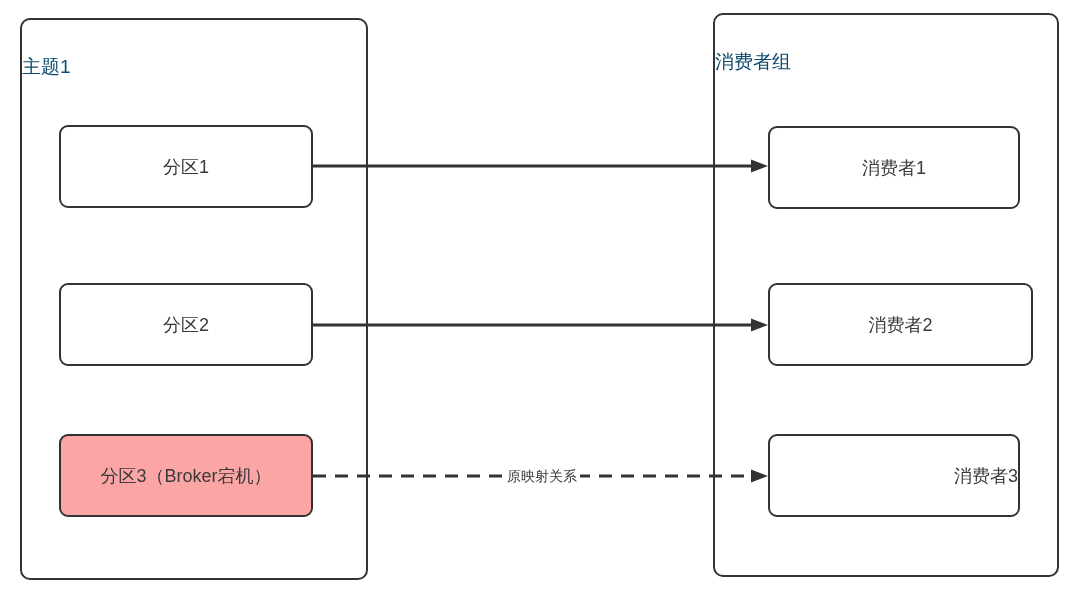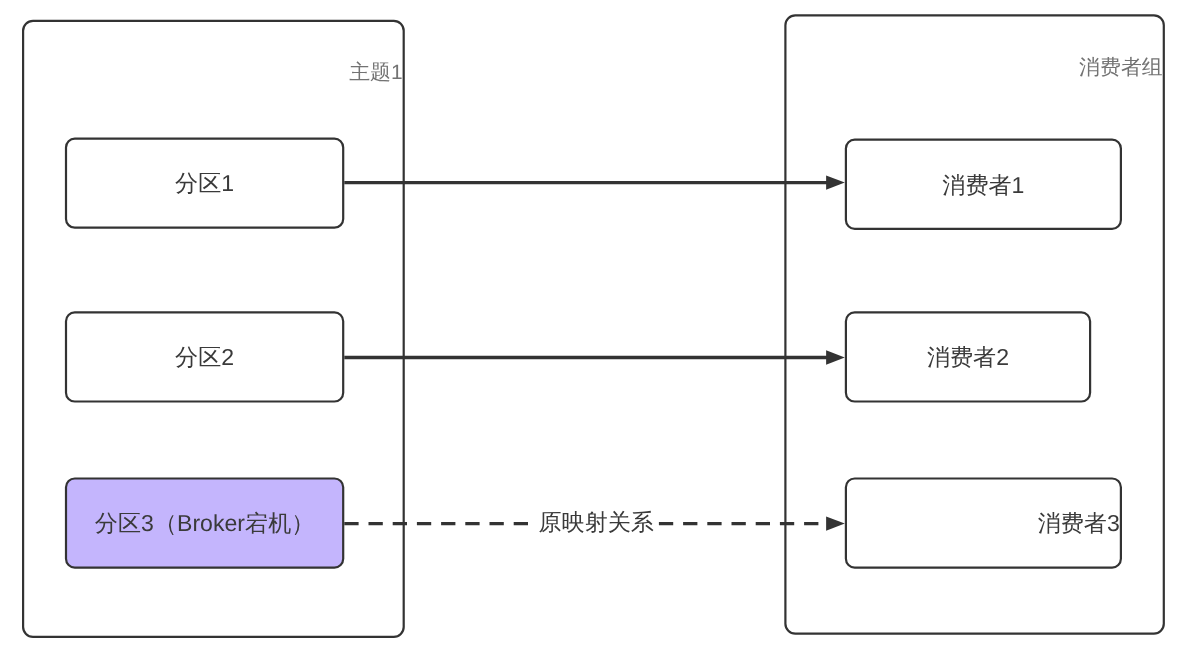--- a/index.html
+++ b/index.html
@@ -21,60 +21,60 @@
     border-radius: 10px;
     background: #ffffff;
   }
   .group-container.left  { left: 20px;  top: 18px; width: 348px; height: 562px; }
   .group-container.right { left: 713px; top: 13px; width: 346px; height: 564px; }
   .group-title {
     position: absolute;
     top: 34px;
     left: 0;
     width: 100%;
-    text-align: right;
+    text-align: left;
     font-size: 19px;
     line-height: 26px;
-    color: #737373;
+    color: #0c4a6e;
   }
   .arrows-layer {
     position: absolute;
     left: 0; top: 0;
     width: 1080px; height: 601px;
     z-index: 2;
   }
   .node-box {
     position: absolute;
     width: 254px;
     height: 83px;
     border: 2.5px solid #333333;
     border-radius: 9px;
     background: #ffffff;
     display: flex;
     align-items: center;
     justify-content: center;
-    font-size: 21px;
+    font-size: 18px;
     color: #3a3a3a;
     z-index: 3;
   }
-  .node-box.highlighted { background: #c4b5fd; }
+  .node-box.highlighted { background: #fca5a5; }
   .box-p1 { left: 59px;  top: 125px; }
   .box-p2 { left: 59px;  top: 283px; align-items: center; }
   .box-p3 { left: 59px;  top: 434px; }
   .box-c1 { left: 768px; top: 126px; width: 252px; text-align: right; }
-  .box-c2 { left: 768px; top: 283px; width: 224px; }
+  .box-c2 { left: 768px; top: 283px; width: 265px; }
   .box-c3 { left: 768px; top: 434px; width: 252px; justify-content: flex-end; }
   .edge-label {
     position: absolute;
     left: 542px;
     top: 476px;
     transform: translate(-50%, -50%);
     background: #ffffff;
     padding: 0 3px;
-    font-size: 21px;
+    font-size: 14px;
     line-height: 26px;
     color: #3a3a3a;
     z-index: 4;
     white-space: nowrap;
   }
 </style>
 </head>
 <body>
 
 <div class="canvas">

